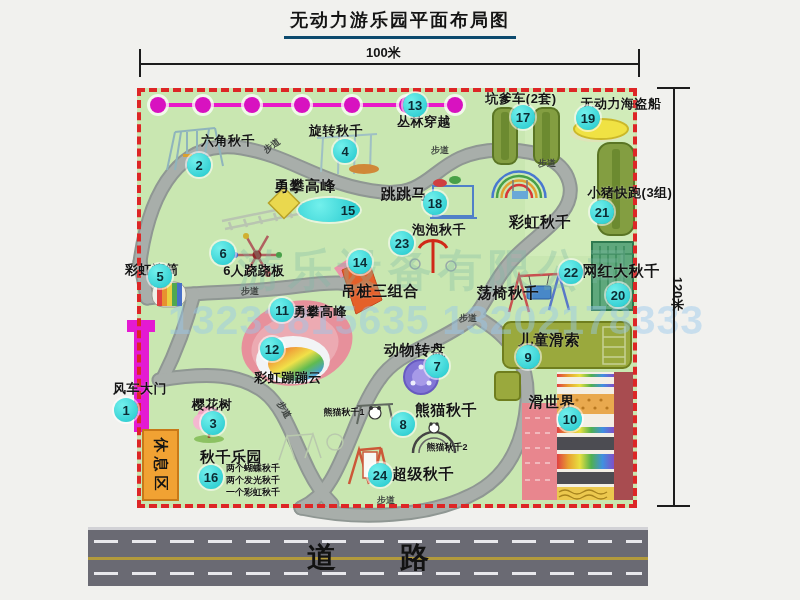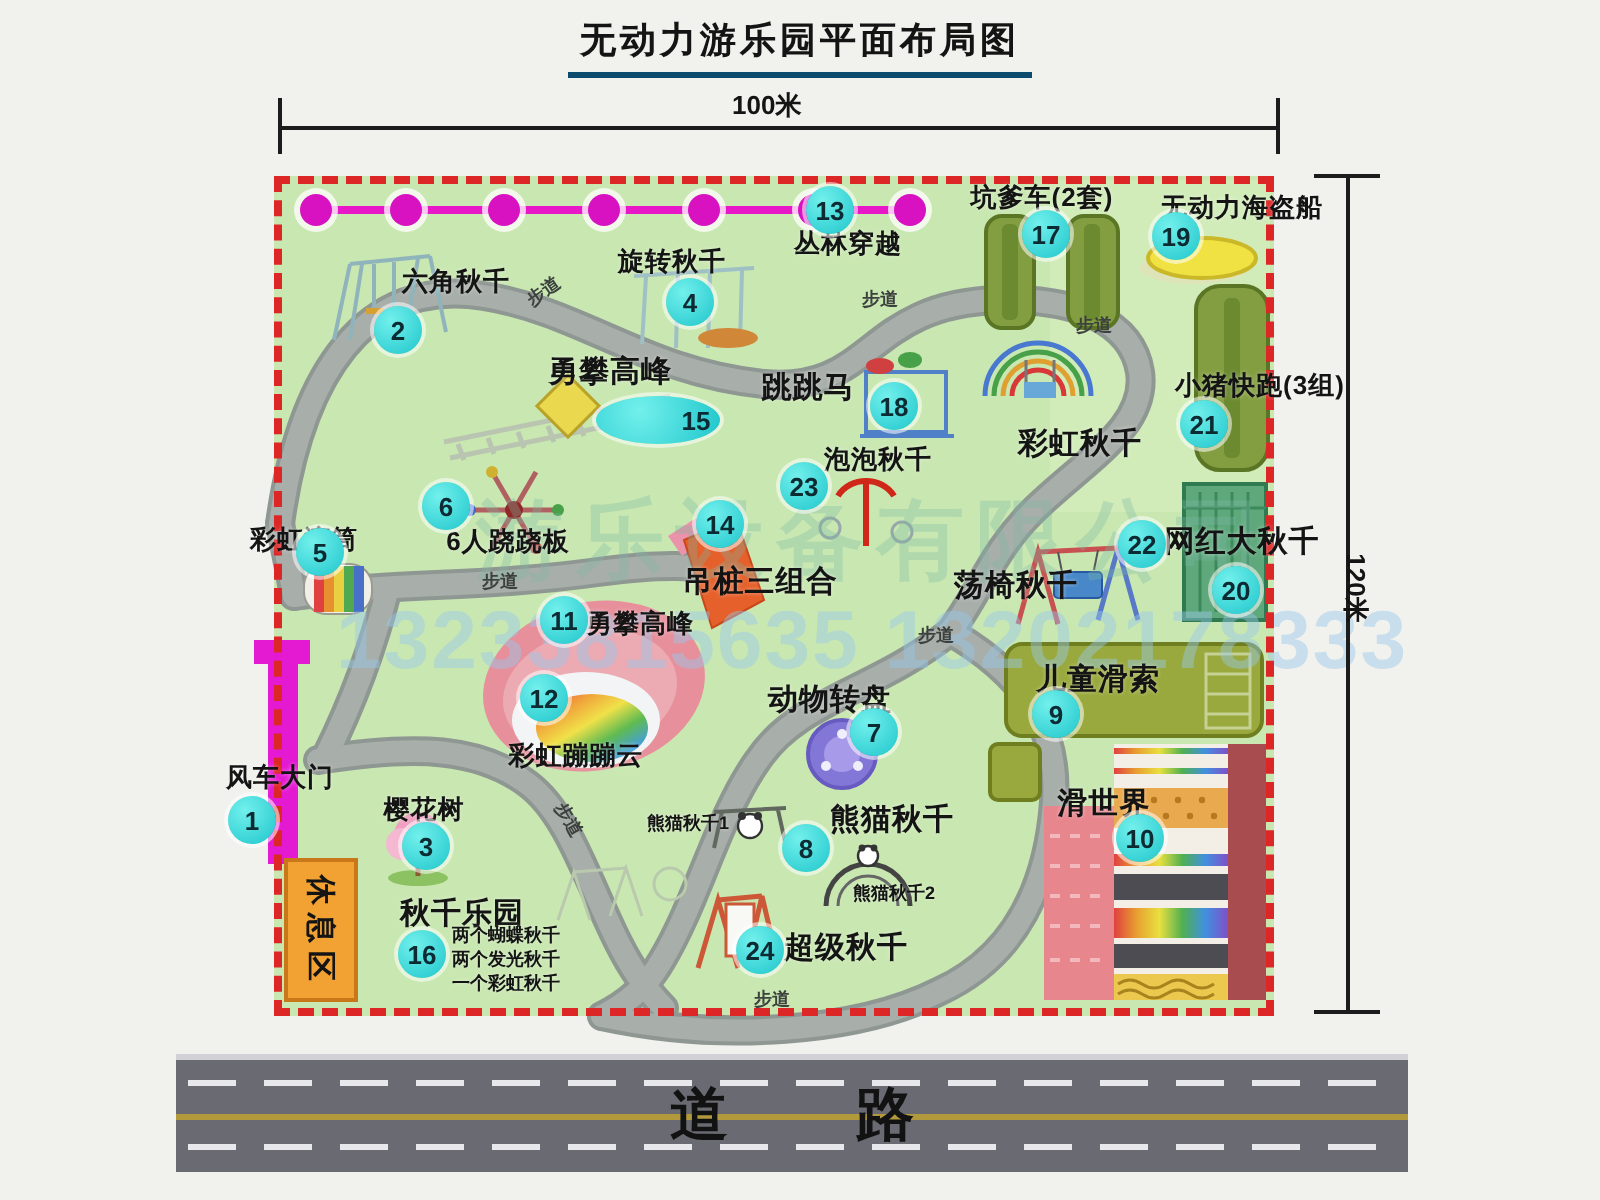--- a/index.html
+++ b/index.html
@@ -30,21 +30,21 @@
          box-shadow:0 0 0 2px rgba(255,255,255,.55);color:#0c2b33;display:flex;
          align-items:center;justify-content:center;font-size:13px;font-weight:700;z-index:11;}
   
   .wm{position:absolute;z-index:6;pointer-events:none;font-weight:700;white-space:nowrap;}
   .wm-co{left:238px;top:241px;font-size:44px;letter-spacing:6px;color:rgba(125,185,165,.32);}
   .wm-ph{left:168px;top:297px;font-size:41px;letter-spacing:1px;color:rgba(150,200,235,.45);}
   
   .rest-label{position:absolute;left:160px;top:466px;transform:translate(-50%,-50%) rotate(90deg);
               font-size:15px;font-weight:700;z-index:10;letter-spacing:4px;white-space:nowrap;}
   
-  .road{position:absolute;left:88px;top:527px;width:616px;height:59px;background:#6a6a73;
+  .road{position:absolute;left:88px;top:527px;width:560px;height:59px;background:#6a6a73;
         border-top:3px solid #d2d2d6;box-sizing:border-box;z-index:3;}
   .road-dash{position:absolute;left:6px;right:6px;height:3px;
              background:repeating-linear-gradient(90deg,#e8e8ec 0 24px,transparent 24px 38px);}
   .road-yellow{position:absolute;left:0;right:0;top:27px;height:3px;background:#b29a3c;}
   .road-label{position:absolute;left:50%;top:50%;transform:translate(-50%,-50%);
               font-size:29px;font-weight:700;color:#121212;letter-spacing:64px;padding-left:64px;z-index:4;}
 </style>
 </head>
 <body>
 
@@ -386,21 +386,21 @@
   <div class="badge" style="left:403px;top:424px;">8</div>
   <div class="badge" style="left:528px;top:357px;">9</div>
   <div class="badge" style="left:570px;top:419px;">10</div>
   <div class="badge" style="left:282px;top:310px;">11</div>
   <div class="badge" style="left:272px;top:349px;">12</div>
   <div class="badge" style="left:415px;top:105px;">13</div>
   <div class="badge" style="left:360px;top:262px;">14</div>
   <div class="badge" style="left:310px;top:210px;padding-left:38px;">15</div>
   <div class="badge" style="left:211px;top:477px;">16</div>
   <div class="badge" style="left:523px;top:117px;">17</div>
-  <div class="badge" style="left:447px;top:203px;text-align:right;">18</div>
+  <div class="badge" style="left:435px;top:203px;text-align:right;">18</div>
   <div class="badge" style="left:588px;top:118px;">19</div>
   <div class="badge" style="left:618px;top:295px;">20</div>
   <div class="badge" style="left:602px;top:212px;">21</div>
   <div class="badge" style="left:537px;top:272px;margin-left:22px;">22</div>
   <div class="badge" style="left:402px;top:243px;">23</div>
   <div class="badge" style="left:380px;top:475px;">24</div>
 
   <div class="road">
     <div class="road-dash" style="top:10px;"></div>
     <div class="road-yellow"></div>

